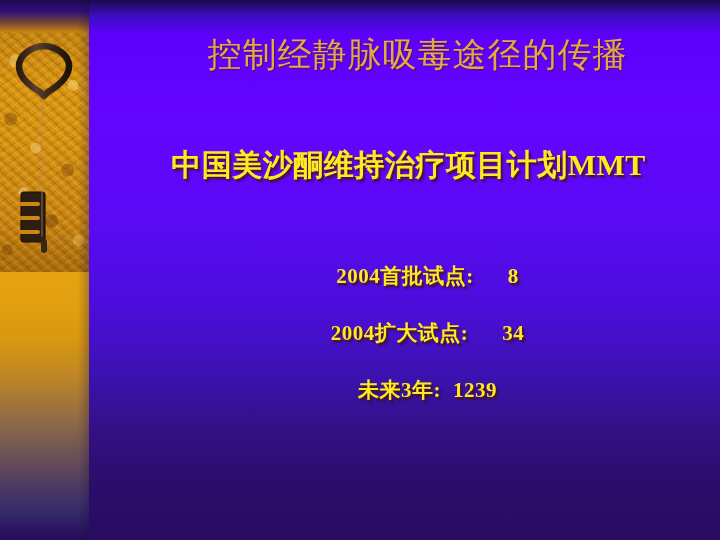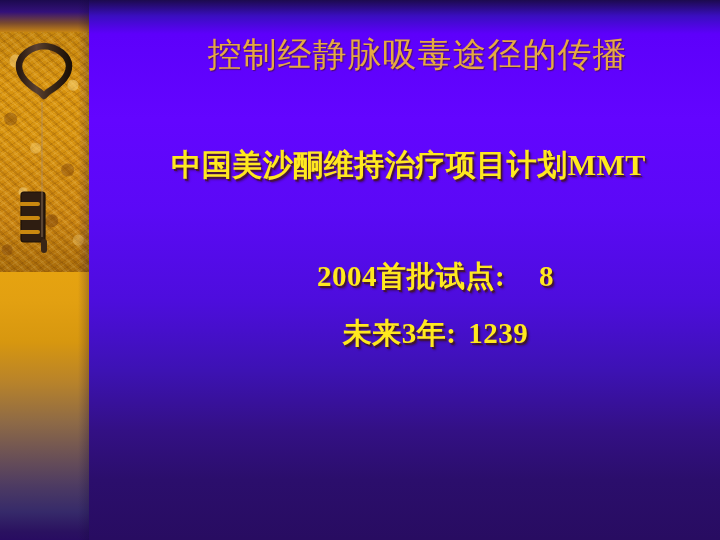--- a/index.html
+++ b/index.html
@@ -136,21 +136,21 @@
   .body-block {
     position: absolute;
     left: 0;
     top: 139px;
     width: 631px;
   }
   .body-line {
     text-align: center;
     color: #ffe91f;
     font-weight: bold;
-    font-size: 29px;
+    font-size: 21px;
     line-height: 57px;
     height: 57px;
     letter-spacing: 0.5px;
     white-space: pre;
     text-shadow:
       1.5px 1.5px 0 rgba(70,28,0,.65),
       2.5px 2.5px 2px rgba(40,10,0,.40);
   }
   .body-line.first {
     font-size: 30px;
@@ -221,20 +221,23 @@
     <div class="slide-title">控制经静脉吸毒途径的传播</div>
 
     <div class="body-block">
 
       <div class="body-line first">中国美沙酮维持治疗项目计划MMT</div>
 
       <div class="body-line">
         <span>2004首批试点:</span><span class="gap"></span><span>8</span>
       </div>
 
+      <div class="body-line">
+        <span>2004扩大试点:</span><span class="gap"></span><span>34</span>
+      </div>
 
 
       <div class="body-line">
         <span>未来3年:</span><span class="gap-sm"></span><span>1239</span>
       </div>
 
     </div>
   </div>
 </div>
 

